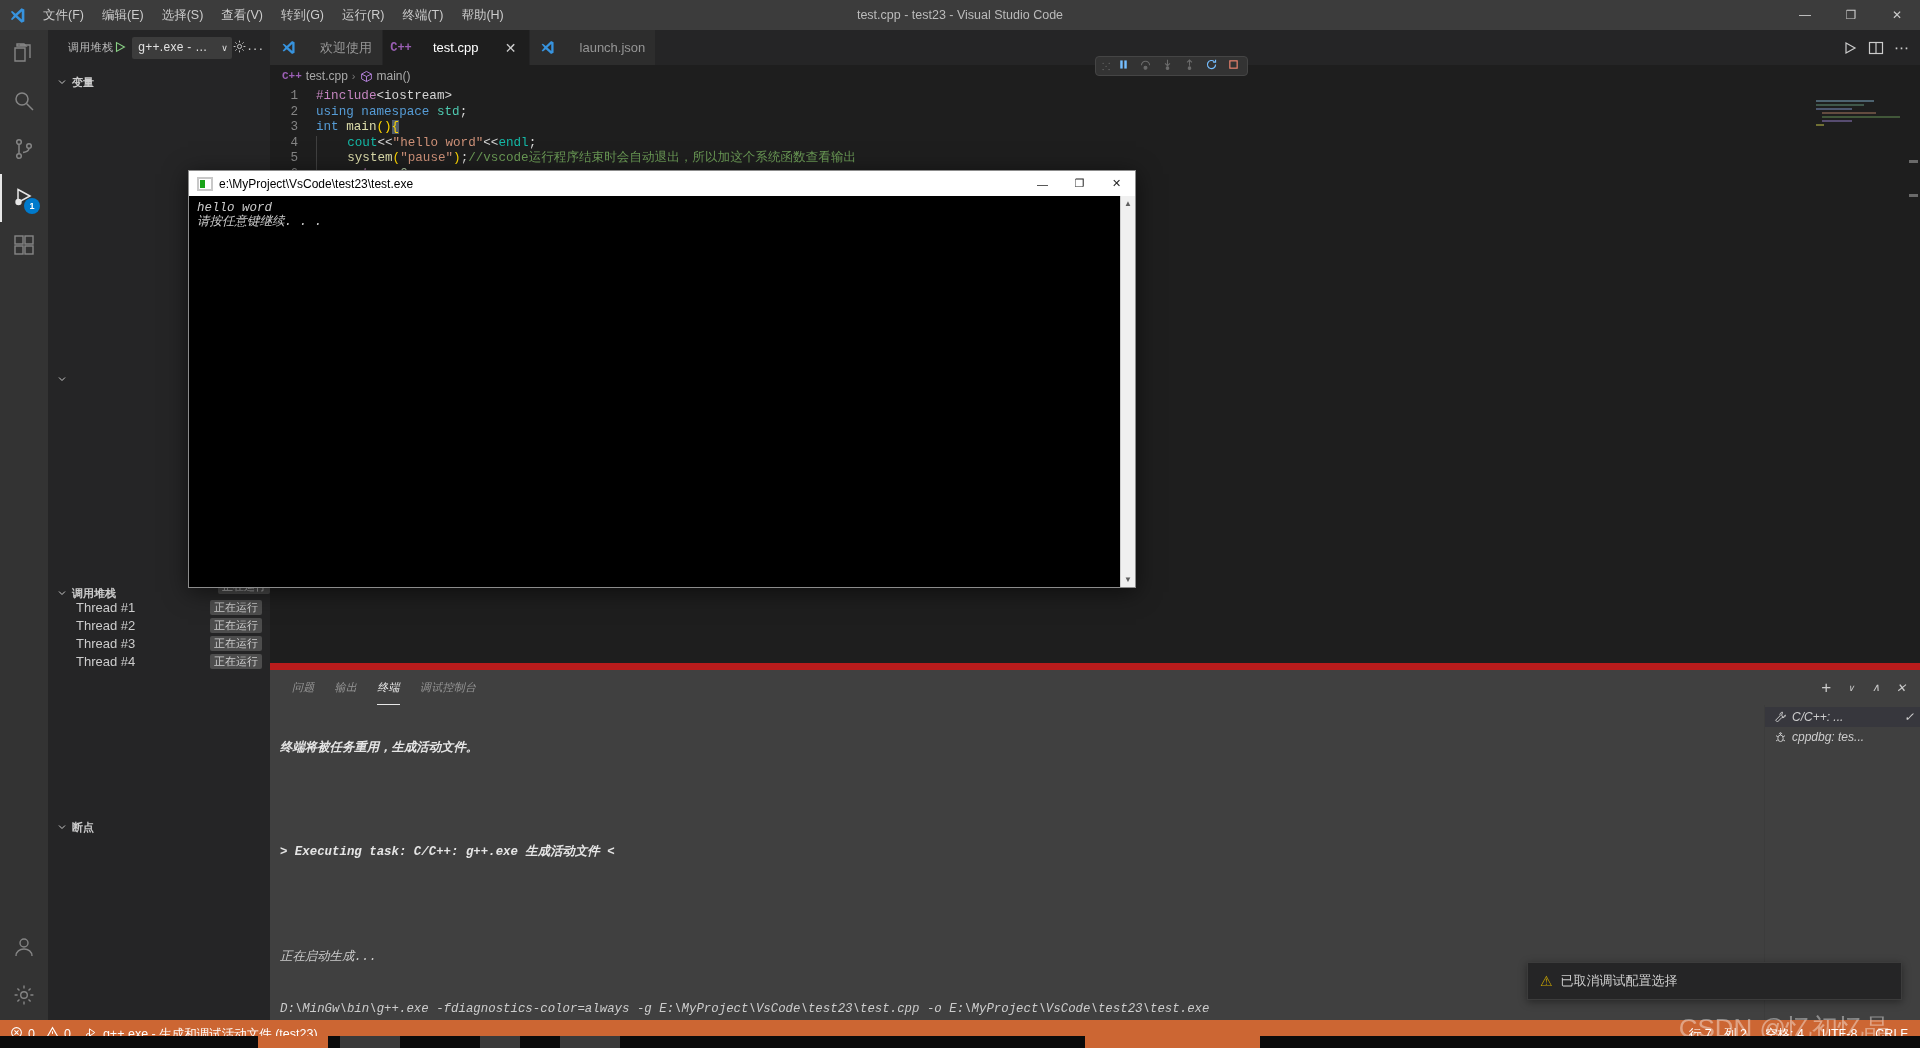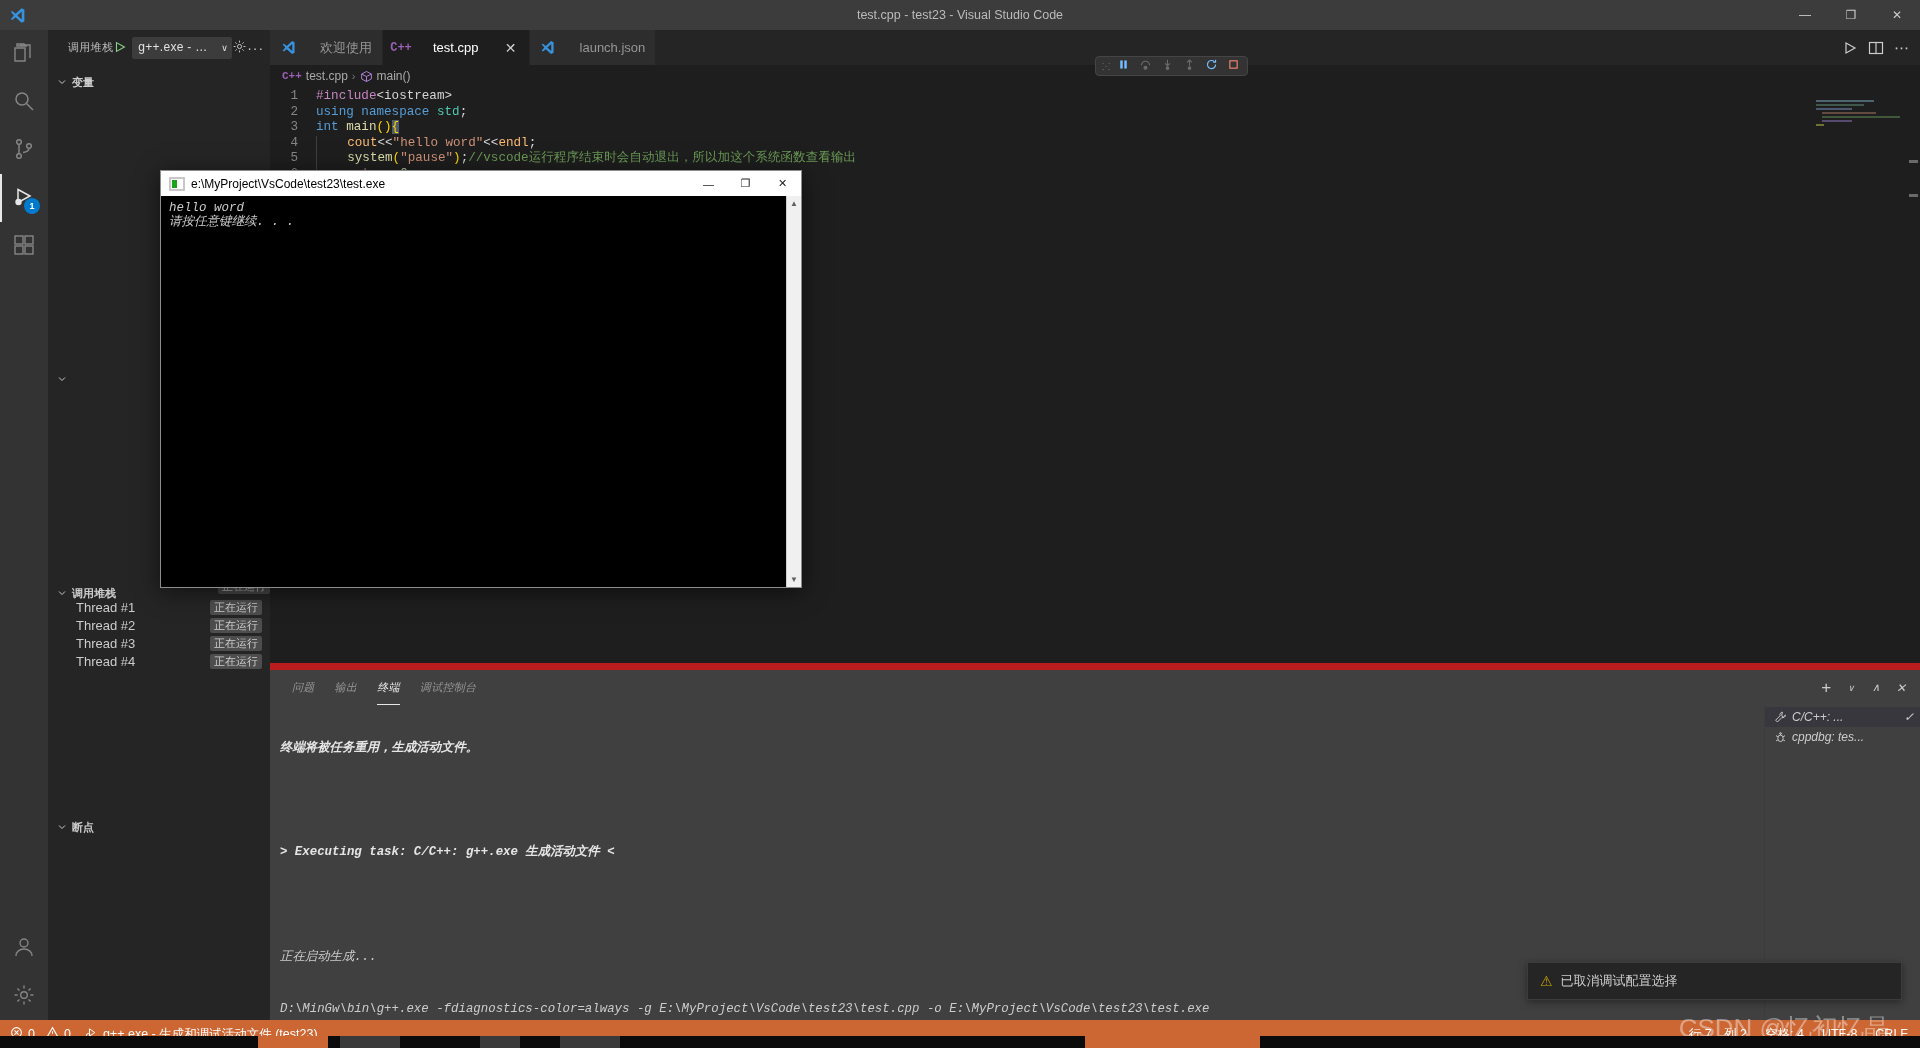--- a/index.html
+++ b/index.html
@@ -124,21 +124,21 @@
   .code-line { height:15.6px; display:flex; font-family:"Liberation Mono", monospace; font-size:12.6px; line-height:15.6px; white-space:pre; }
   .ln { width:46px; text-align:right; padding-right:18px; color:#858585; flex:none; }
   .ind-guide { border-left:1px solid #404040; }
   .k-pre  { color:#c586c0; }  
   .k-kw   { color:#569cd6; }  
   .k-type { color:#4ec9b0; }
   .k-fn   { color:#dcdcaa; }
   .k-str  { color:#ce9178; }
   .k-num  { color:#b5cea8; }
   .k-cmt  { color:#6a9955; }
-  .k-var  { color:#fdba74; }
+  .k-var  { color:#14b8a6; }
   .k-op   { color:#d4d4d4; }
   .k-brc  { color:#ffd700; }
 
   
   .debug-toolbar {
     position:absolute; left:1095px; top:56px; height:20px;
     background:#333333; border:1px solid #454545; border-radius:4px;
     display:flex; align-items:center; padding:0 4px; gap:3px; z-index:30;
   }
   .dt-btn { width:19px; height:18px; display:flex; align-items:center; justify-content:center; color:#c5c5c5; }
@@ -152,21 +152,21 @@
   
   .minimap {
     position:absolute; right:14px; top:70px; width:90px; height:100px; z-index:2; opacity:.75;
   }
   .mm-line { height:2px; margin-bottom:2px; }
   .scroll-deco { position:absolute; right:0; top:68px; width:14px; height:180px; }
   .sd-mark { position:absolute; right:2px; width:9px; height:3px; background:#6a6a6a; }
 
   
   .console-win {
-    position:absolute; left:160px; top:170px; width:642px; height:418px;
+    position:absolute; left:188px; top:170px; width:948px; height:418px;
     background:#ffffff; border:1px solid #8c8c8c; z-index:50;
     box-shadow:0 4px 22px rgba(0,0,0,.55);
   }
   .cw-title {
     height:25px; background:#ffffff; display:flex; align-items:center;
     padding-left:8px; font-size:12px; color:#000000;
     font-family:"Liberation Sans", sans-serif;
   }
   .cw-ico { width:16px; height:14px; margin-right:6px; display:flex; }
   .cw-title .t { flex:1; white-space:nowrap; overflow:hidden; }
@@ -255,20 +255,30 @@
   .tb-seg.orange { background:#cc6633; }
 </style>
 </head>
 <body>
 
 <div class="titlebar">
   <div class="vscode-logo">
     <svg viewBox="0 0 24 24">
         <path fill="#3793de" d="M17.7 1.6 9.3 9.4 4.6 5.8l-2 1 4.3 5.2-4.3 5.2 2 1 4.7-3.6 8.4 7.8 4-1.9V3.5l-4-1.9zm.3 4.9v11l-6.2-5.5 6.2-5.5z"></path>
       </svg>
+  </div>
+  <div class="menu">
+    <div class="menu-item">文件(F)</div>
+    <div class="menu-item">编辑(E)</div>
+    <div class="menu-item">选择(S)</div>
+    <div class="menu-item">查看(V)</div>
+    <div class="menu-item">转到(G)</div>
+    <div class="menu-item">运行(R)</div>
+    <div class="menu-item">终端(T)</div>
+    <div class="menu-item">帮助(H)</div>
   </div>
   <div class="win-title">test.cpp - test23 - Visual Studio Code</div>
   <div class="win-ctrls">
     <div class="win-btn">—</div>
     <div class="win-btn">❐</div>
     <div class="win-btn close">✕</div>
   </div>
 </div>
 
 <div class="activitybar">

